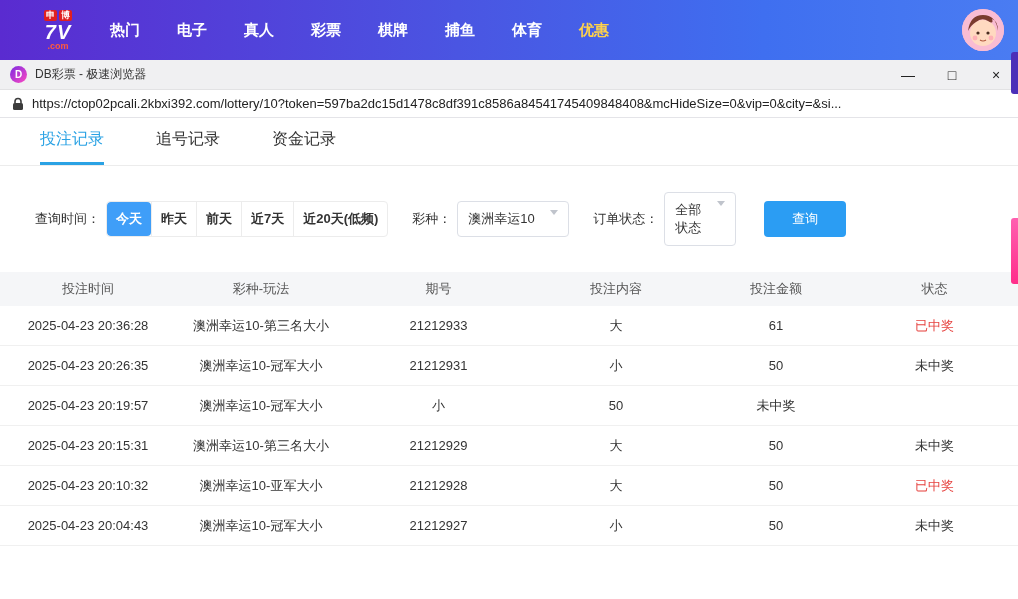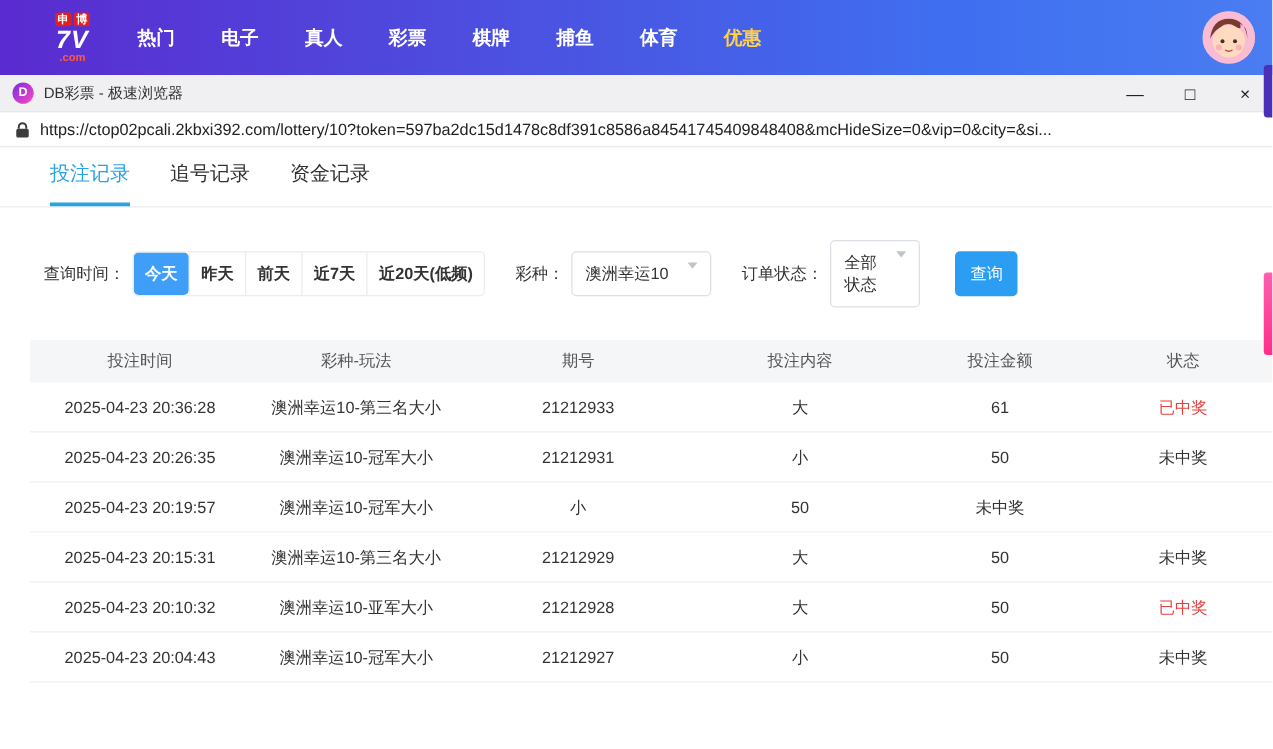--- a/index.html
+++ b/index.html
@@ -29,40 +29,40 @@
   .win-controls { margin-left:auto; display:flex; height:100%; }
   .win-btn { width:44px; height:100%; display:flex; align-items:center; justify-content:center;
              font-size:14px; color:#222; cursor:pointer; }
 
   .addressbar { height:28px; background:#fff; border-bottom:1px solid #e4e4e8; display:flex; align-items:center; padding:0 12px; }
   .lock { width:12px; height:14px; margin-right:8px; flex:0 0 auto; }
   .url { font-size:13px; color:#222; white-space:nowrap; overflow:hidden; text-overflow:ellipsis; flex:1; }
 
   
   .content { background:#fff; height:calc(100% - 59px); }
-  .tabsrow { display:flex; gap:32px; padding:0 0 0 40px; height:48px; align-items:flex-end; border-bottom:1px solid #ececec; }
+  .tabsrow { display:flex; gap:52px; padding:0 0 0 40px; height:48px; align-items:flex-end; border-bottom:1px solid #ececec; }
   .tab { font-size:16px; color:#333; padding-bottom:12px; cursor:pointer; border-bottom:3px solid transparent; }
   .tab.active { color:#2aa2e4; border-bottom-color:#2aa2e4; }
 
   .filters { display:flex; align-items:center; margin:26px 0 0 35px; font-size:13px; color:#333; }
   .flabel { margin-right:6px; }
   .time-group { display:flex; border:1px solid #ececec; border-radius:4px; overflow:hidden; background:#fff; }
   .time-opt { padding:8px 9px; cursor:pointer; color:#333; border-left:1px solid #ececec;font-weight:bold; }
   .time-opt:first-child { border-left:none; }
   .time-opt.active { background:#3f9ef8; color:#fff; border-radius:4px; }
   .sel-label { margin-left:24px; margin-right:6px; }
   .select { display:flex; justify-content:space-between; border:1px solid #dcdfe6; border-radius:4px;
             padding:8px 10px; cursor:pointer; color:#333; background:#fff; }
   .select.lottery { width:112px; }
   .select.status { width:72px; }
   .chev { width:0; height:0; border-left:4px solid transparent; border-right:4px solid transparent; border-top:5px solid #c0c4cc; margin-left:8px; }
   .search-btn { margin-left:28px; background:#2b9df3; color:#fff; border:none; font-size:13px;
-                padding:9px 12px; border-radius:4px; cursor:pointer; font-family:inherit;text-align:right; }
-
-  .table { margin-top:26px;padding-left:24px; }
+                padding:9px 28px; border-radius:4px; cursor:pointer; font-family:inherit;text-align:right; }
+
+  .table { margin-top:26px; }
   .thead, .trow { display:grid; grid-template-columns:176px 170px 185px 170px 150px 1fr; text-align:center; }
   .thead { background:#f5f6f8; height:34px; align-items:center; color:#555; font-size:13px; }
   .trow { height:40px; align-items:center; font-size:13px; color:#333; border-bottom:1px solid #f0f0f0; }
 
   .tfooter { display:flex; justify-content:flex-end; align-items:center; gap:46px; padding:15px 2px 0 0; font-size:13px; color:#333; }
 
   
   .edge-widget-a { position:absolute; right:0; top:52px; width:7px; height:42px; background:#4b2fb8; border-radius:3px 0 0 3px; }
   .edge-widget-b { position:absolute; right:0; top:218px; width:7px; height:66px; background:linear-gradient(#ff5fb0,#ff2d8a); border-radius:3px 0 0 3px; }
 </style>

